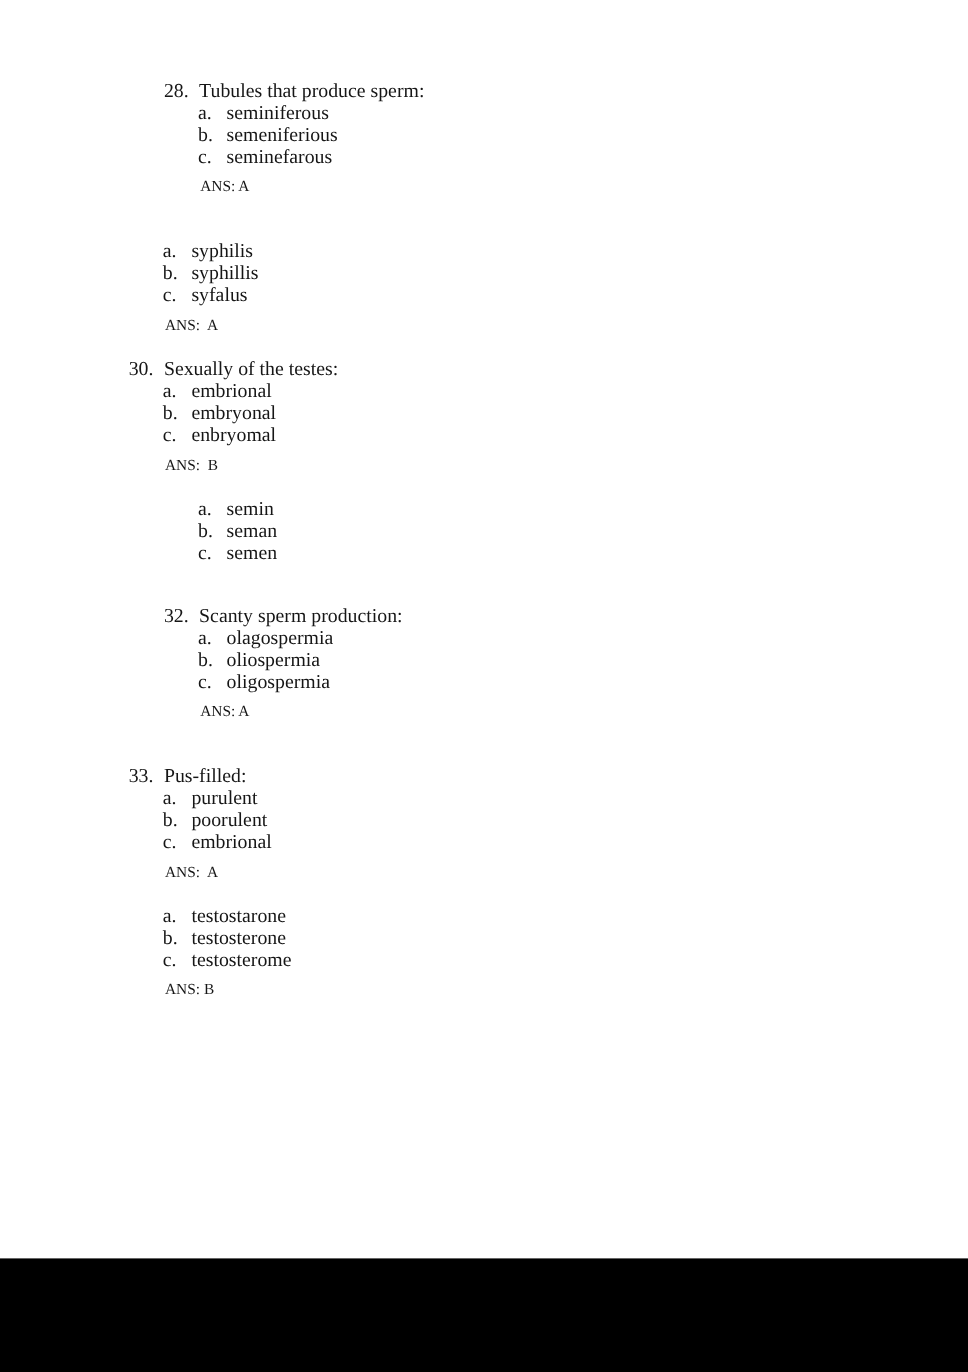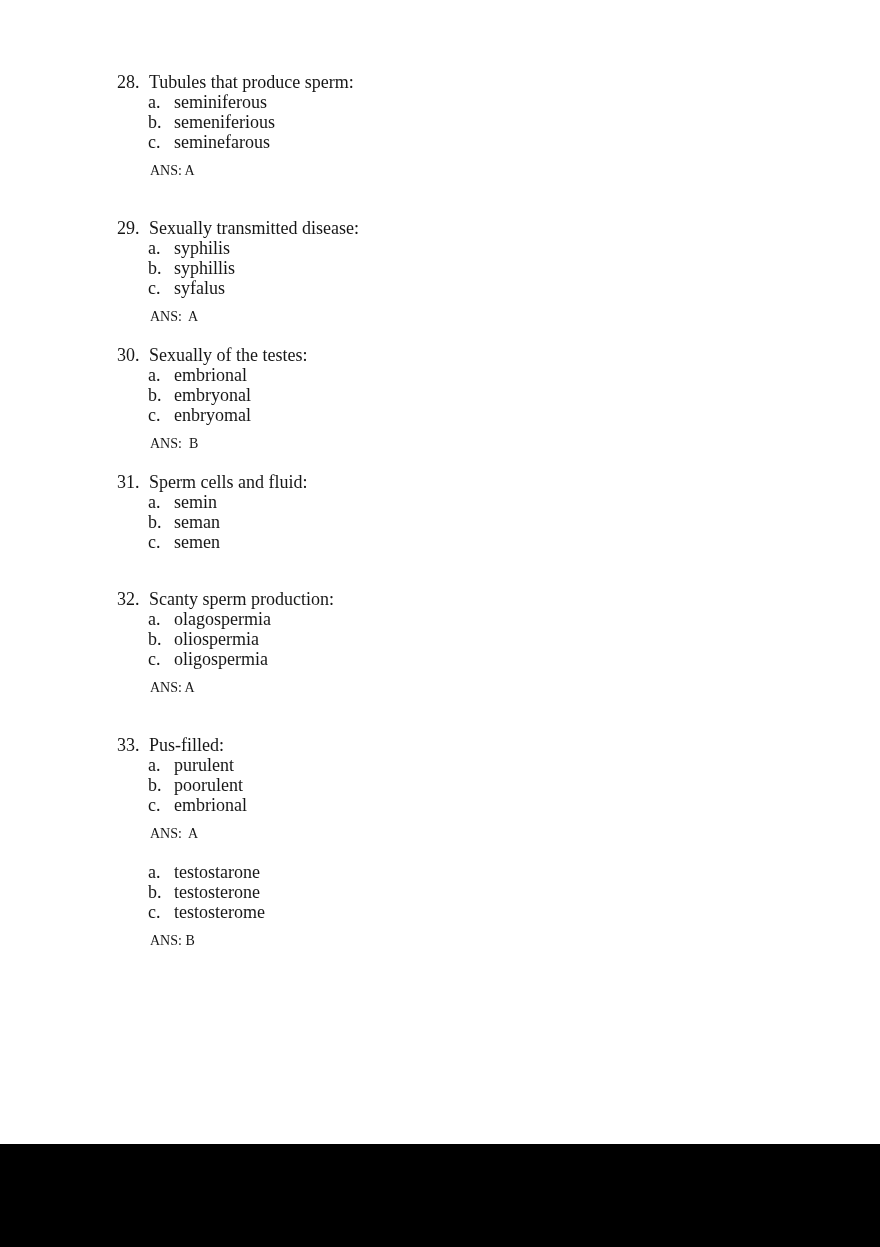--- a/index.html
+++ b/index.html
@@ -15,21 +15,21 @@
     color: #161616;
     overflow: hidden;
   }
   .content {
     position: absolute;
     top: 72px;
     left: 117px;
     right: 30px;
   }
   .q-block { margin-bottom: 18px; }
-  .q-block.gap-large { margin-bottom: 37px; }
+  .q-block.gap-large { margin-bottom: 37px; margin-left: 32px; }
   .q-block.gap-small { margin-bottom: 18px; }
   .q-block.gap-none  { margin-bottom: 0; }
   .q-line {
     display: flex;
     font-size: 18px;
     line-height: 20px;
   }
   .q-num {
     width: 32px;
     flex: none;
@@ -83,24 +83,20 @@
 
   <div class="opt-row">
     <span class="opt-letter">c.</span>
     <span class="opt-text">seminefarous</span>
   </div>
 </div>
     <div class="q-ans">ANS: A</div>
   </div>
 
   <div class="q-block gap-small">
-    <div class="q-line">
-      <span class="q-num">29.</span>
-      <span class="q-text">Sexually transmitted disease:</span>
-    </div>
     <div class="q-options">
   <div class="opt-row">
     <span class="opt-letter">a.</span>
     <span class="opt-text">syphilis</span>
   </div>
 
   <div class="opt-row">
     <span class="opt-letter">b.</span>
     <span class="opt-text">syphillis</span>
   </div>
@@ -131,24 +127,20 @@
 
   <div class="opt-row">
     <span class="opt-letter">c.</span>
     <span class="opt-text">enbryomal</span>
   </div>
 </div>
     <div class="q-ans">ANS:  B</div>
   </div>
 
   <div class="q-block gap-large">
-    <div class="q-line">
-      <span class="q-num">31.</span>
-      <span class="q-text">Sperm cells and fluid:</span>
-    </div>
     <div class="q-options">
   <div class="opt-row">
     <span class="opt-letter">a.</span>
     <span class="opt-text">semin</span>
   </div>
 
   <div class="opt-row">
     <span class="opt-letter">b.</span>
     <span class="opt-text">seman</span>
   </div>

